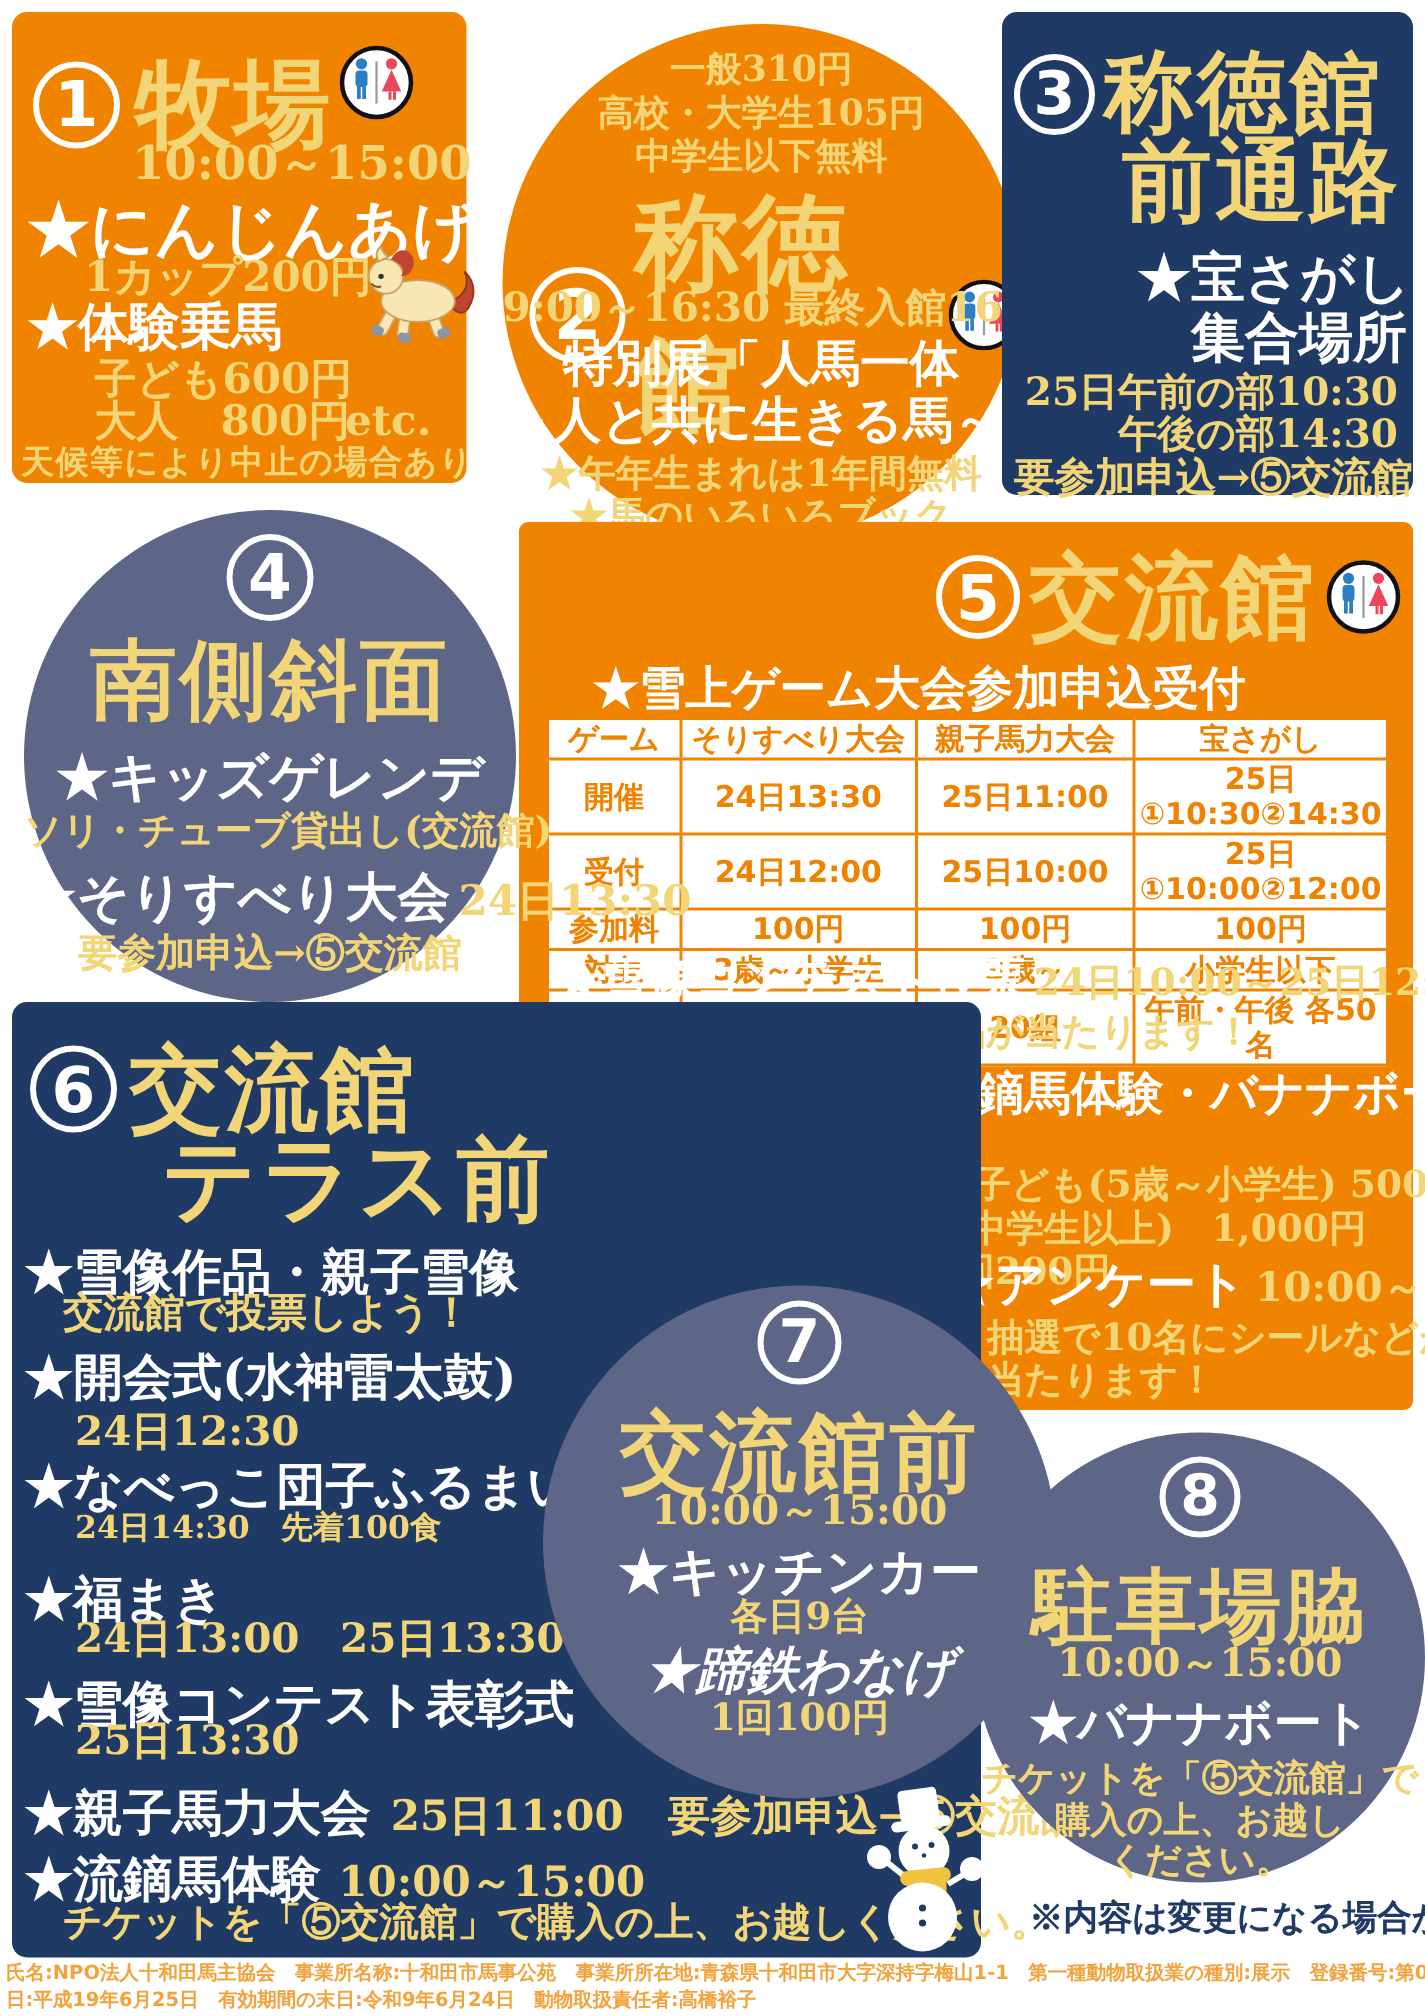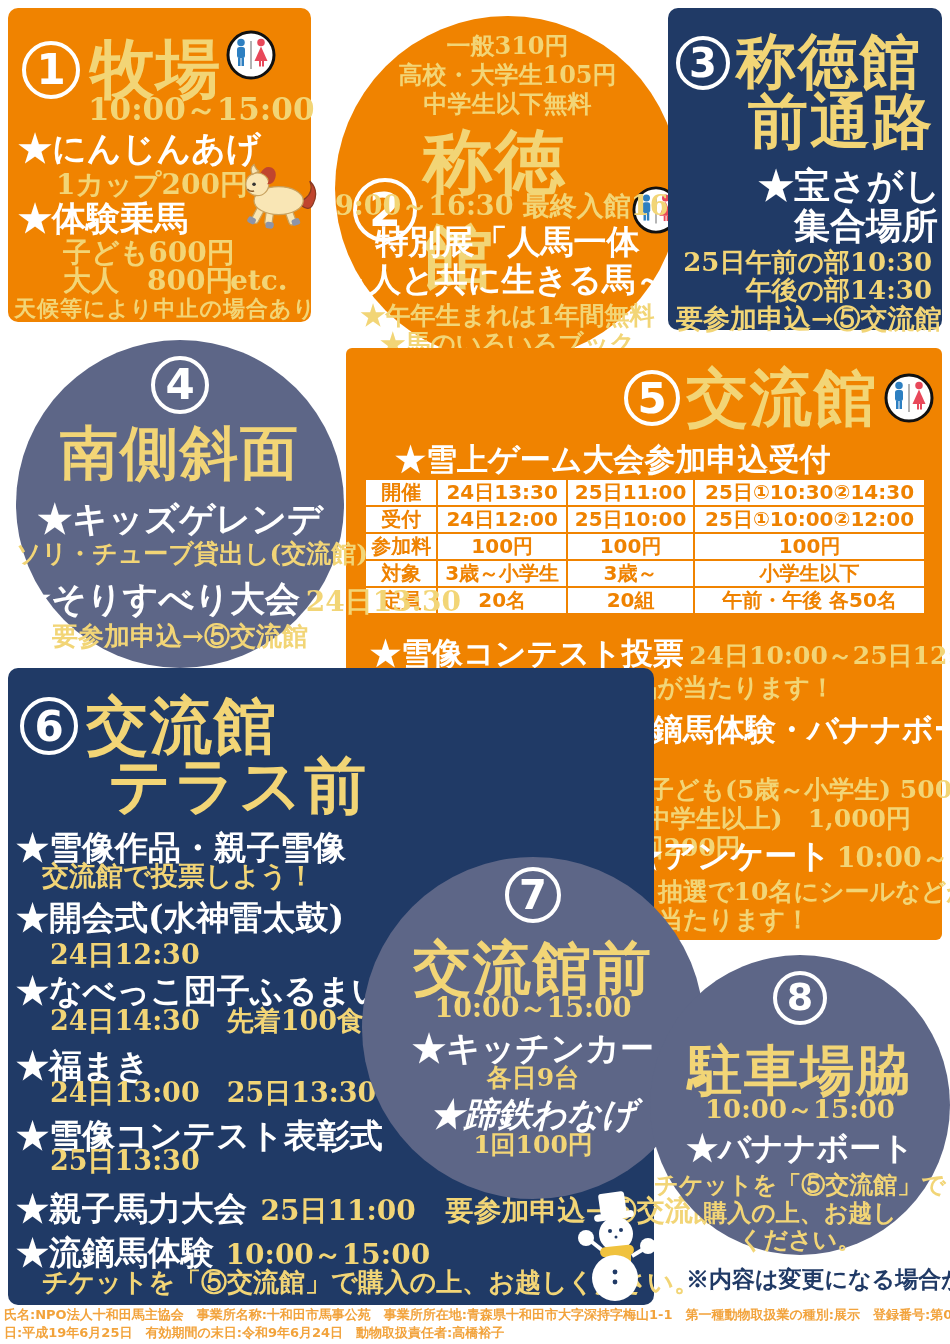--- a/index.html
+++ b/index.html
@@ -82,21 +82,21 @@
         <rect x="22" y="34" width="16" height="22" rx="5" fill="#2d7fc1"></rect>
         <rect x="24" y="55" width="5" height="17" fill="#2d7fc1"></rect>
         <rect x="31" y="55" width="5" height="17" fill="#2d7fc1"></rect>
         <circle cx="70" cy="25" r="7.5" fill="#e8485a"></circle>
         <polygon points="70,33 83,62 57,62" fill="#e8485a"></polygon>
         <rect x="66" y="62" width="4" height="11" fill="#e8485a"></rect>
         <rect x="72" y="62" width="4" height="11" fill="#e8485a"></rect>
       </svg>
     </div>
     <div class="t y" style="left:80px;top:84px;font-size:31px;">10:00～15:00</div>
-    <div class="t w" style="left:10px;top:122px;font-size:34px;">★にんじんあげ</div>
+    <div class="t w" style="left:10px;top:122px;font-size:42px;">★にんじんあげ</div>
     <div class="t y" style="left:48px;top:162px;font-size:28px;">1カップ200円</div>
     <div class="t w" style="left:10px;top:192px;font-size:34px;">★体験乗馬</div>
     <div class="t y" style="left:55px;top:230px;font-size:28px;">子ども600円</div>
     <div class="t y" style="left:55px;top:258px;font-size:28px;">大人　800円</div>
     <div class="t y" style="left:222px;top:258px;font-size:28px;">etc.</div>
     <div class="t y" style="left:6px;top:288px;font-size:22px;letter-spacing:1px;">天候等により中止の場合あり</div>
     <div style="position:absolute;left:228px;top:148px;">
       <svg width="82" height="86" viewBox="0 0 100 100">
         <path d="M80,52 q16,-8 10,-24 q12,12 4,28 q-5,10 -14,2z" fill="#c0452e" stroke="#8a3a22" stroke-width="1.5"></path>
         <g stroke="#c8a260" stroke-width="1.5" fill="#f9e6b5">
@@ -146,20 +146,26 @@
           <polygon points="70,33 83,62 57,62" fill="#e8485a"></polygon>
           <rect x="66" y="62" width="4" height="11" fill="#e8485a"></rect>
           <rect x="72" y="62" width="4" height="11" fill="#e8485a"></rect>
         </svg>
       </span>
     </div>
     <div class="t w" style="left:24px;top:94px;font-size:31px;margin-left:25px;">★雪上ゲーム大会参加申込受付</div>
 
     <table class="game-table" style="left:18px;top:130px;width:562px;">
       <tbody>
+          <tr>
+        <th style="width:88px;">ゲーム</th>
+        <th style="width:160px;">そりすべり大会</th>
+        <th style="width:146px;">親子馬力大会</th>
+        <th>宝さがし</th>
+      </tr>
       <tr>
         <td>開催</td>
         <td>24日13:30</td>
         <td>25日11:00</td>
         <td>25日①10:30②14:30</td>
       </tr>
       <tr>
         <td>受付</td>
         <td>24日12:00</td>
         <td>25日10:00</td>
@@ -222,21 +228,21 @@
     <div class="hdr" style="left:12px;top:16px;gap:8px;">
       <span class="cnum" style="width:58px;height:58px;font-size:42px;">6</span>
       <span class="title-y" style="font-size:62px;">交流館</span>
     </div>
     <div class="t title-y" style="left:100px;top:84px;font-size:62px;">テラス前</div>
     <div class="t w" style="left:8px;top:162px;font-size:33px;">★雪像作品・親子雪像</div>
     <div class="t y" style="left:34px;top:193px;font-size:27px;">交流館で投票しよう！</div>
     <div class="t w" style="left:8px;top:232px;font-size:33px;">★開会式(水神雷太鼓)</div>
     <div class="t y" style="left:42px;top:272px;font-size:27px;">24日12:30</div>
     <div class="t w" style="left:8px;top:305px;font-size:33px;">★なべっこ団子ふるまい</div>
-    <div class="t y" style="left:42px;top:338px;font-size:27px;">24日14:30　先着100食</div>
+    <div class="t y" style="left:42px;top:338px;font-size:21px;">24日14:30　先着100食</div>
     <div class="t w" style="left:8px;top:380px;font-size:33px;">★福まき</div>
     <div class="t y" style="left:42px;top:410px;font-size:27px;">24日13:00　25日13:30すぎ</div>
     <div class="t w" style="left:8px;top:450px;font-size:33px;">★雪像コンテスト表彰式</div>
     <div class="t y" style="left:42px;top:478px;font-size:27px;">25日13:30</div>
     <div class="t" style="left:8px;top:523px;">
       <span class="w" style="font-size:33px;">★親子馬力大会</span>
       <span class="y" style="font-size:28px;margin-left:8px;">25日11:00</span>
       <span class="y" style="font-size:28px;margin-left:24px;">要参加申込→⑤交流館</span>
     </div>
     <div class="t" style="left:8px;top:567px;">

